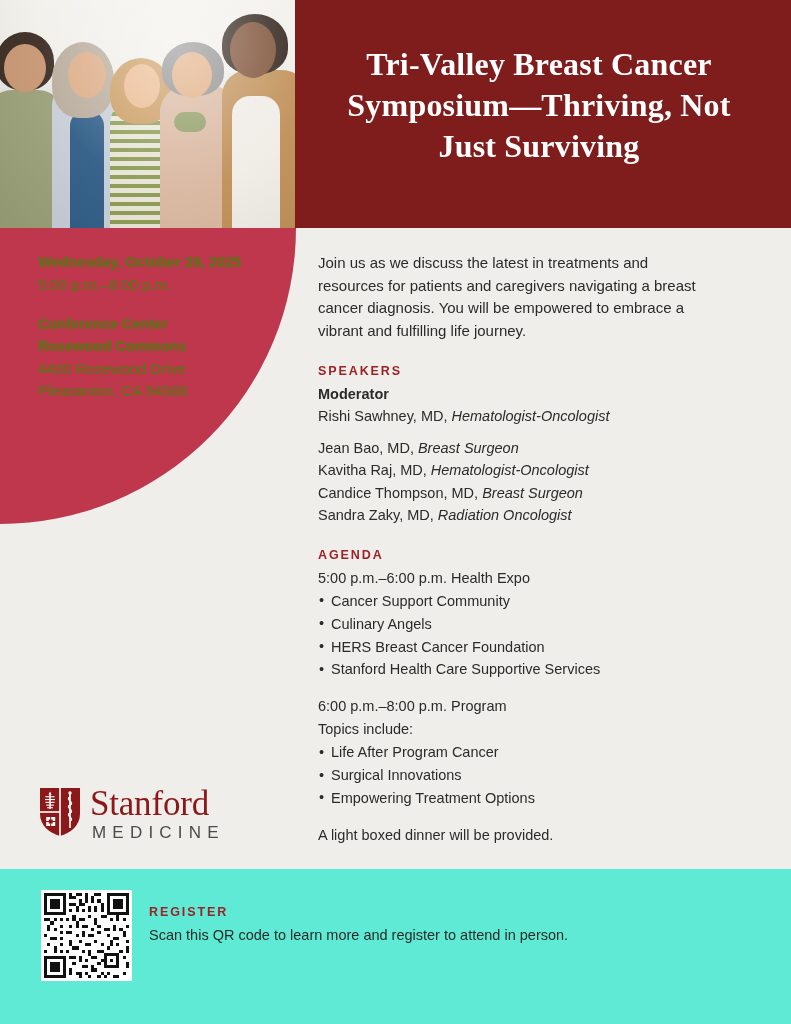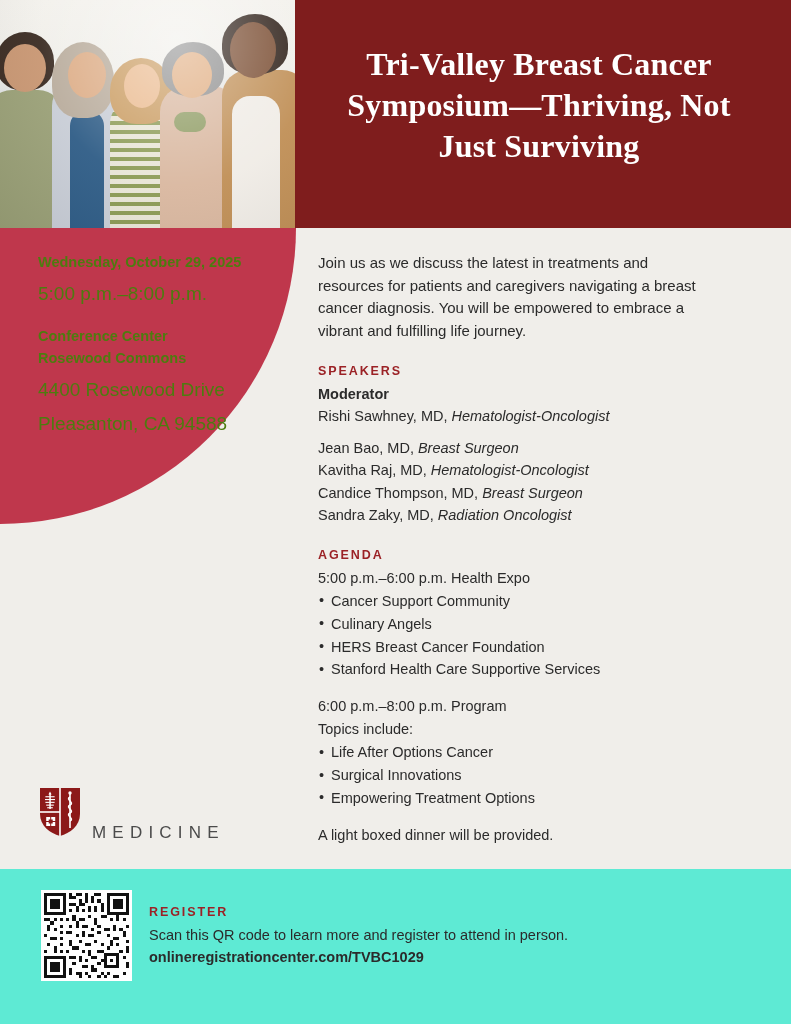--- a/index.html
+++ b/index.html
@@ -104,23 +104,22 @@
     width: 240px;
     color: #4d7c0f;
   }
   .rose-text .strong {
     font-weight: 700;
     font-size: 14.5px;
     line-height: 1.5;
   }
   .rose-text .norm {
     font-weight: 400;
-    font-size: 19px;
+    font-size: 15px;
     line-height: 1.5;
-    margin-top: 6px;
   }
   .rose-gap { height: 18px; }
 
   
   .main-col {
     position: absolute;
     left: 318px;
     top: 252px;
     width: 392px;
   }
@@ -337,21 +336,21 @@
       <li>Culinary Angels</li>
       <li>HERS Breast Cancer Foundation</li>
       <li>Stanford Health Care Supportive Services</li>
     </ul>
 
     <div class="para-gap"></div>
 
     <div class="agenda-line">6:00 p.m.–8:00 p.m. Program</div>
     <div class="agenda-line">Topics include:</div>
     <ul class="bullets">
-      <li>Life After Options Cancer</li>
+      <li>Life After Program Cancer</li>
       <li>Surgical Innovations</li>
       <li>Empowering Treatment Options</li>
     </ul>
 
     <div class="para-gap"></div>
 
     <div class="agenda-line">A light boxed dinner will be provided.</div>
   </div>
 
   <div class="logo">
@@ -379,20 +378,21 @@
           <rect x="10.7" y="33.5" width="4" height="4" fill="#8C1919"></rect>
         </g>
 
         <g stroke="#ffffff" fill="none" stroke-width="1.6">
           <path d="M32 8 V42"></path>
           <path d="M32 11 C27 13 37 17 32 19 C27 21 37 25 32 27 C27 29 37 33 32 35"></path>
         </g>
         <circle cx="32" cy="7" r="1.7" fill="#ffffff"></circle>
       </svg>
     </span>
+    <span class="wordmark">Stanford</span>
     <span class="submark">MEDICINE</span>
   </div>
 
   <div class="footer">
 
     <div class="qr-box">
       <svg width="91" height="91" viewBox="0 0 29 29" shape-rendering="crispEdges">
         <rect width="29" height="29" fill="#ffffff"></rect>
         <g fill="#111111">
 
@@ -522,17 +522,16 @@
             <rect x="15" y="27" width="1" height="1"></rect>
           <rect x="18" y="27" width="1" height="1"></rect>
             <rect x="20" y="27" width="1" height="1"></rect>
         </g>
       </svg>
     </div>
 
     <div class="register-block">
       <div class="register-head">REGISTER</div>
       <div class="register-text">Scan this QR code to learn more and register to attend in person.</div>
-      <div class="register-url">onlineregistrationcenter.com/TVBC1029</div>
     </div>
   </div>
 
 </div>
 
 </body></html>

